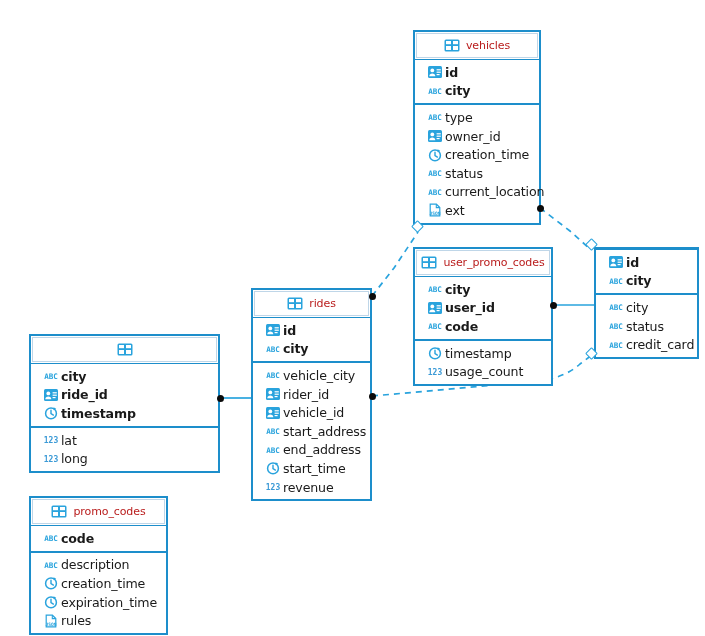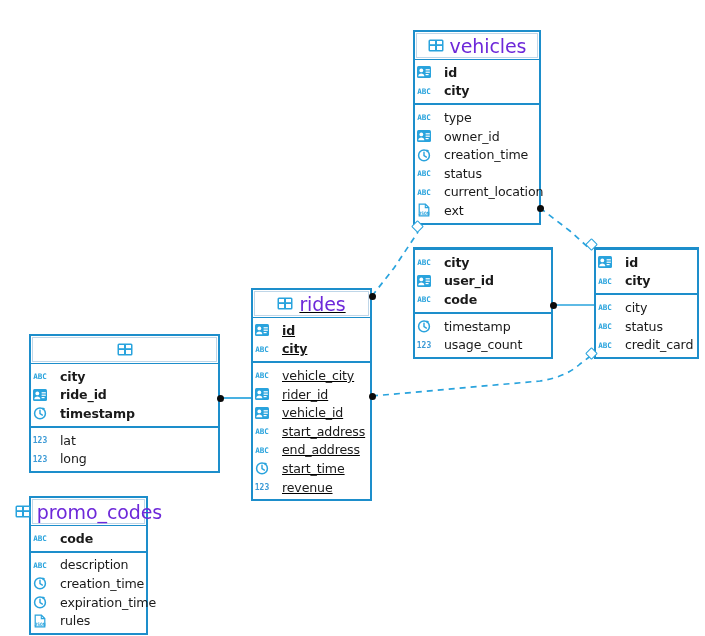--- a/index.html
+++ b/index.html
@@ -25,37 +25,37 @@
     height:25px;
     border:1px solid #bfd6e8;
     margin:1px;
     display:flex;
     align-items:center;
     justify-content:center;
     gap:6px;
     background:#ffffff;
   }
   .tbl-header .title{
-    font-size:19px;
-    color:#6d28d9;
+    font-size:11px;
+    color:#b91c1c;
     letter-spacing:-0.1px;
     white-space:nowrap;
   }
   .sect{
     padding:3px 0 3px 0;
     background:#ffffff;
   }
   .sect.keys{border-top:1px solid #1d8ecb;}
   .sect.cols{border-top:2px solid #1d8ecb;}
   .field{
     display:flex;
     align-items:center;
-    gap:13px;
+    gap:3px;
     height:18.6px;
-    padding-left:2px;
+    padding-left:13px;
     white-space:nowrap;
   }
   .field .fname{
     font-size:12.6px;
     color:#1a1a1a;
     letter-spacing:-0.15px;
   }
   .sect.keys .field .fname{font-weight:bold;}
 
   
@@ -258,20 +258,32 @@
             <svg viewBox="0 0 14 14">
               <text x="7" y="10.4" font-family="DejaVu Sans Mono, monospace" font-size="7.6" font-weight="bold" fill="#29a3dd" text-anchor="middle">ABC</text>
             </svg>
           </span>
         <span class="fname">credit_card</span>
       </div>
     </div>
   </div>
 
   <div class="table-node" style="left:413px;top:247px;width:140px;">
+    <div class="tbl-header">
+      <span class="ic ic-hdr">
+        <svg viewBox="0 0 16 13">
+            <rect x="0.5" y="0.5" width="15" height="12" rx="1.5" fill="#29a3dd"></rect>
+            <rect x="2" y="2" width="5" height="3.2" fill="#fff"></rect>
+            <rect x="9" y="2" width="5" height="3.2" fill="#fff"></rect>
+            <rect x="2" y="7" width="5" height="4" fill="#fff"></rect>
+            <rect x="9" y="7" width="5" height="4" fill="#fff"></rect>
+          </svg>
+      </span>
+      <span class="title">user_promo_codes</span>
+    </div>
     <div class="sect keys">
       <div class="field">
         <span class="ic">
             <svg viewBox="0 0 14 14">
               <text x="7" y="10.4" font-family="DejaVu Sans Mono, monospace" font-size="7.6" font-weight="bold" fill="#29a3dd" text-anchor="middle">ABC</text>
             </svg>
           </span>
         <span class="fname">city</span>
       </div>
       <div class="field">
@@ -311,21 +323,21 @@
         <span class="ic">
             <svg viewBox="0 0 14 14">
               <text x="7" y="10.4" font-family="DejaVu Sans Mono, monospace" font-size="8" font-weight="bold" fill="#3b9ad6" text-anchor="middle">123</text>
             </svg>
           </span>
         <span class="fname">usage_count</span>
       </div>
     </div>
   </div>
 
-  <div class="table-node" style="left:251px;top:288px;width:121px;text-decoration:underline;">
+  <div class="table-node" style="left:251px;top:288px;width:121px;">
     <div class="tbl-header">
       <span class="ic ic-hdr">
         <svg viewBox="0 0 16 13">
             <rect x="0.5" y="0.5" width="15" height="12" rx="1.5" fill="#29a3dd"></rect>
             <rect x="2" y="2" width="5" height="3.2" fill="#fff"></rect>
             <rect x="9" y="2" width="5" height="3.2" fill="#fff"></rect>
             <rect x="2" y="7" width="5" height="4" fill="#fff"></rect>
             <rect x="9" y="7" width="5" height="4" fill="#fff"></rect>
           </svg>
       </span>
@@ -484,21 +496,21 @@
         <span class="ic">
             <svg viewBox="0 0 14 14">
               <text x="7" y="10.4" font-family="DejaVu Sans Mono, monospace" font-size="8" font-weight="bold" fill="#3b9ad6" text-anchor="middle">123</text>
             </svg>
           </span>
         <span class="fname">long</span>
       </div>
     </div>
   </div>
 
-  <div class="table-node" style="left:29px;top:496px;width:119px;">
+  <div class="table-node" style="left:29px;top:496px;width:139px;">
     <div class="tbl-header">
       <span class="ic ic-hdr">
         <svg viewBox="0 0 16 13">
             <rect x="0.5" y="0.5" width="15" height="12" rx="1.5" fill="#29a3dd"></rect>
             <rect x="2" y="2" width="5" height="3.2" fill="#fff"></rect>
             <rect x="9" y="2" width="5" height="3.2" fill="#fff"></rect>
             <rect x="2" y="7" width="5" height="4" fill="#fff"></rect>
             <rect x="9" y="7" width="5" height="4" fill="#fff"></rect>
           </svg>
       </span>

